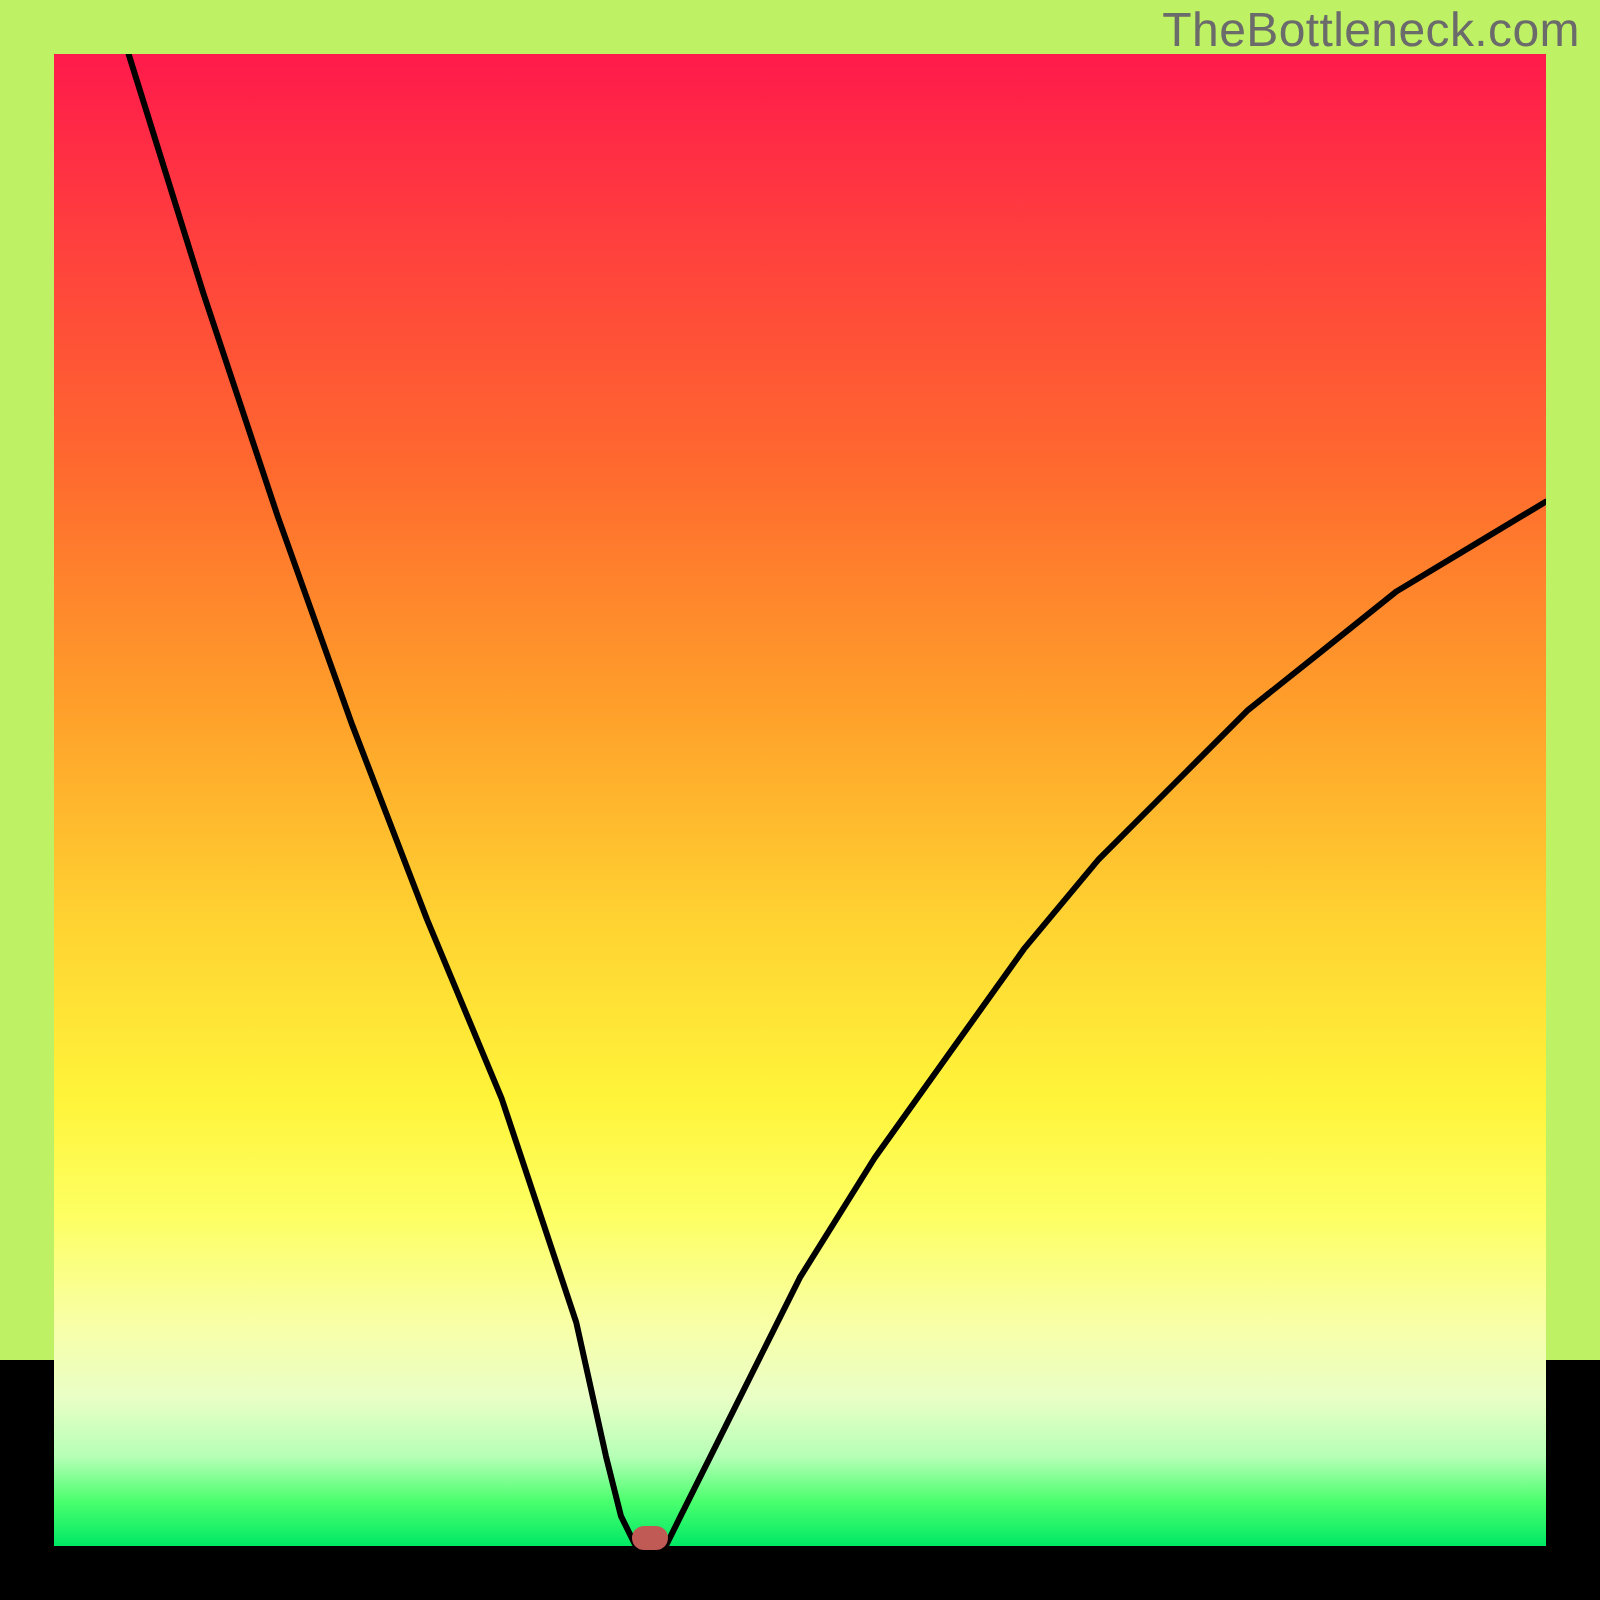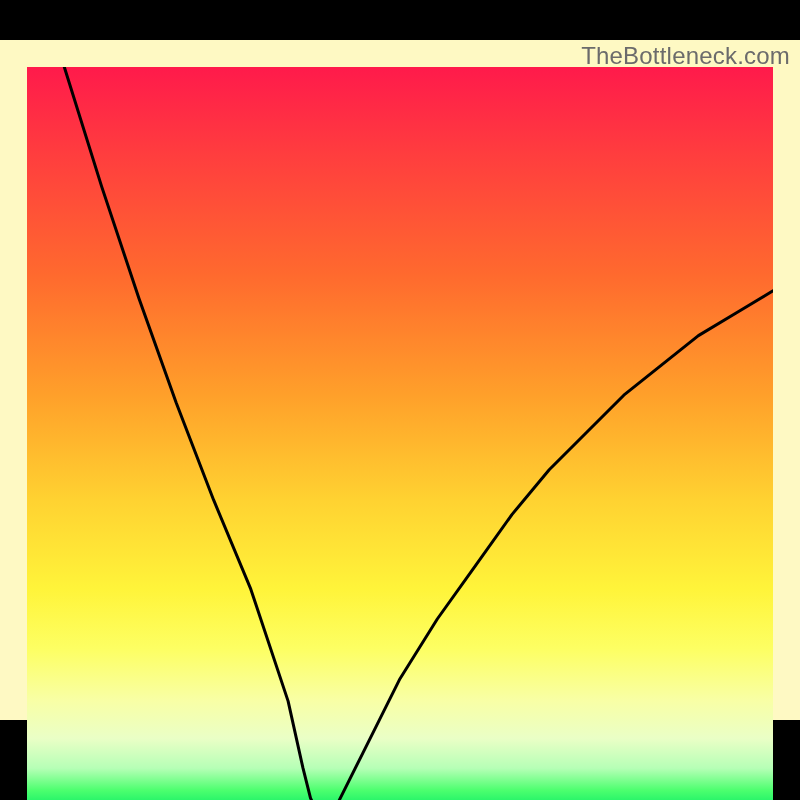--- a/index.html
+++ b/index.html
@@ -8,22 +8,21 @@
     width: 800px;
     height: 800px;
     overflow: hidden;
     background: #000;
     font-family: Arial, Helvetica, sans-serif;
   }
   .frame {
     position: absolute;
     left: 0; top: 0;
     width: 800px; height: 680px;
-    background: #fef9c3;
-    margin-top: 40px;
+    background: #bef264;
   }
   .plot-area {
     position: absolute;
     left: 27px;
     top: 27px;
     width: 746px;
     height: 746px;
   }
   .gradient-bg {
     position: absolute;

